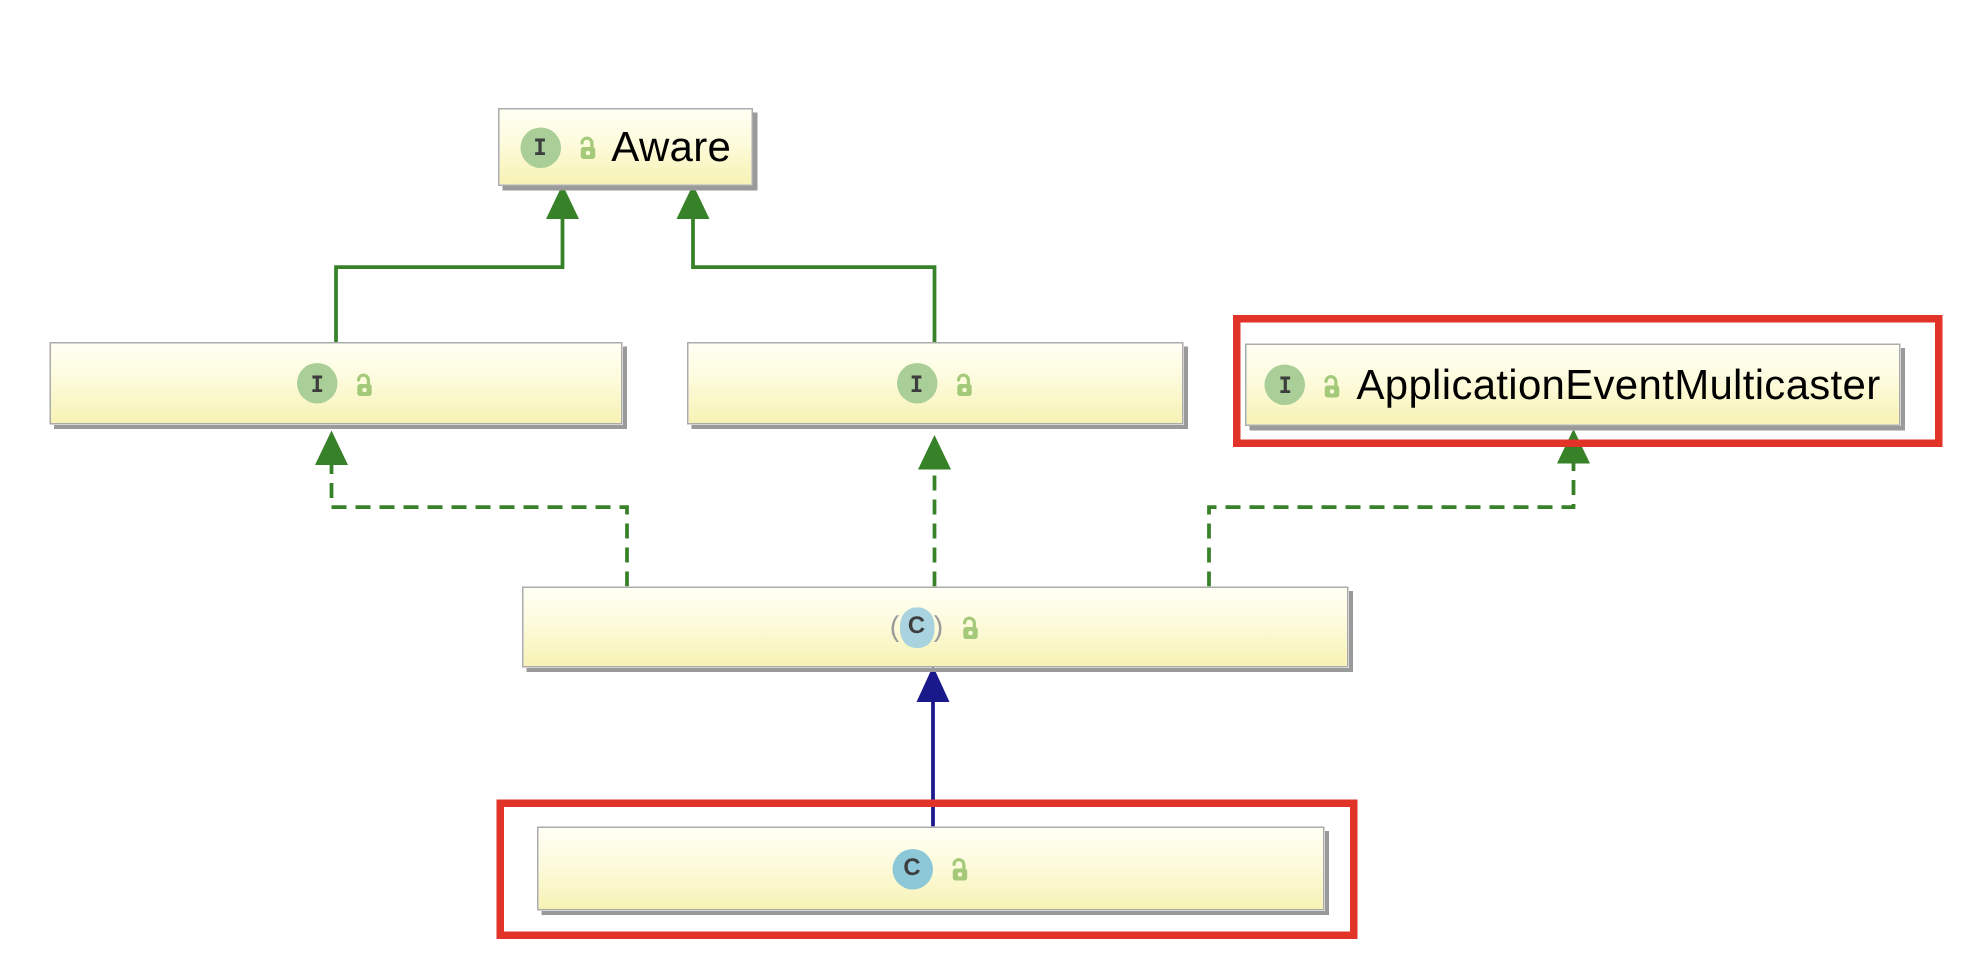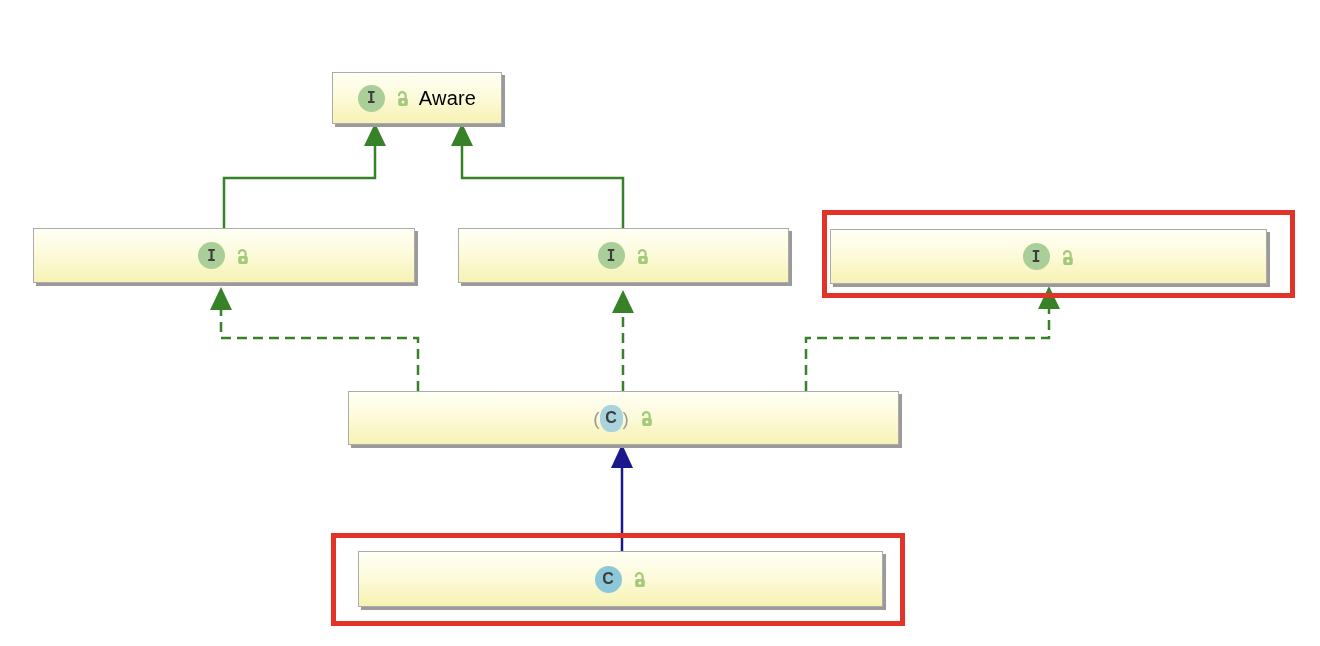--- a/index.html
+++ b/index.html
@@ -14,21 +14,21 @@
   }
   .node{
     position:absolute;z-index:3;box-sizing:border-box;
     display:flex;align-items:center;justify-content:center;gap:9px;
     background:linear-gradient(180deg,#fffff4 0%,#fdfbdc 45%,#f7f2b4 100%);
     border:1px solid #ababab;
     box-shadow:3px 3px 0 #9a9a9a;
     cursor:default;
   }
   .node .label{
-    font-size:20px;color:#000;white-space:nowrap;letter-spacing:0.2px;text-align:center;
+    font-size:28px;color:#000;white-space:nowrap;letter-spacing:0.2px;text-align:center;
   }
   .kind-icon{
     display:flex;align-items:center;justify-content:center;flex:0 0 auto;
   }
   .circle{
     width:27px;height:27px;border-radius:50%;
     display:flex;align-items:center;justify-content:center;
     font-family:"DejaVu Sans Mono", monospace;
     font-size:15px;font-weight:bold;color:#3d3d3d;
   }
@@ -115,20 +115,21 @@
 
   <div class="node iface" style="left:830px;top:229px;width:437px;height:55px;">
     <span class="kind-icon">
       <span class="circle">I</span>
     </span>
     <svg class="lock" width="16" height="18" viewBox="0 0 16 18">
       <path d="M5 5.2 A3.3 3.3 0 0 1 11.6 5.6 L11.6 8" fill="none" stroke="#a3c979" stroke-width="2.2" stroke-linecap="round"></path>
       <rect x="4.2" y="8" width="9.6" height="8" rx="2" fill="#a3c979"></rect>
       <rect x="7.5" y="10.5" width="3" height="3" rx="1.5" fill="#fdfbdc"></rect>
     </svg>
+    <span class="label">ApplicationEventMulticaster</span>
   </div>
 
   <div class="node abs" style="left:348px;top:391px;width:551px;height:54px;">
     <span class="kind-icon">
       <span class="paren">(</span>
         <span class="circle">C</span>
         <span class="paren">)</span>
     </span>
     <svg class="lock" width="16" height="18" viewBox="0 0 16 18">
       <path d="M5 5.2 A3.3 3.3 0 0 1 11.6 5.6 L11.6 8" fill="none" stroke="#a3c979" stroke-width="2.2" stroke-linecap="round"></path>

